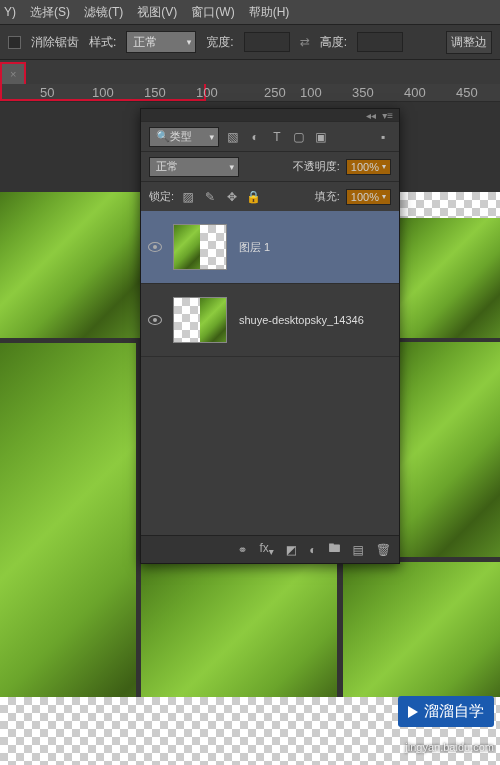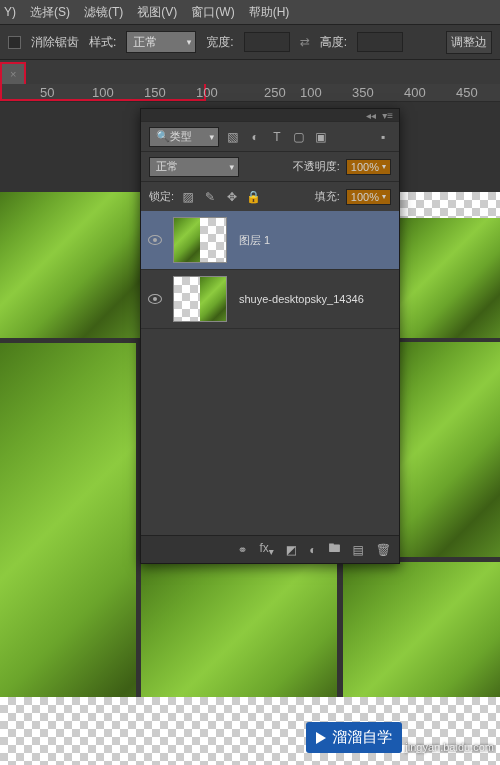--- a/index.html
+++ b/index.html
@@ -41,34 +41,34 @@
 .panel-topbar { height: 12px; background: #2e2e2e; display: flex; justify-content: flex-end; align-items: center; padding-right: 6px; gap: 6px; color: #888; font-size: 10px; }
 .panel-tabs { height: 24px; background: #343434; display: flex; align-items: center; padding-left: 6px; }
 .panel-tab { padding: 4px 10px; color: #ddd; font-size: 12px; background: #3c3c3c; }
 .panel-row { height: 30px; display: flex; align-items: center; padding: 0 8px; gap: 6px; color: #ccc; font-size: 11px; border-top: 1px solid #2a2a2a; }
 .panel-row .dropdown { min-width: 70px; height: 20px; }
 .small-icon { width: 16px; height: 16px; display: inline-flex; align-items: center; justify-content: center; color: #aaa; font-size: 12px; }
 .pct-box { background: #a16207; border: 1px solid #222; padding: 1px 4px; display: flex; align-items: center; gap: 3px; }
 .pct-box::after { content: "▾"; font-size: 8px; }
 
 .layers-list { flex: 1; background: #3c3c3c; overflow: hidden; }
-.layer-row { display: flex; align-items: center; height: 59px; border-bottom: 1px solid #2e2e2e; }
+.layer-row { display: flex; align-items: center; height: 73px; border-bottom: 1px solid #2e2e2e; }
 .layer-row.sel { background: #5a6b8a; }
 .eye-col { width: 28px; display: flex; justify-content: center; }
 .eye { width: 14px; height: 10px; border: 1px solid #aaa; border-radius: 60% 60% 60% 60%; position: relative; }
 .eye::after { content: ""; width: 4px; height: 4px; background: #aaa; border-radius: 50%; position: absolute; left: 4px; top: 2px; }
 .thumb { width: 54px; height: 46px; border: 1px solid #888; margin: 0 4px; background: #fff; position: relative; overflow: hidden; }
 .thumb .half { position: absolute; top: 0; height: 100%; }
 .thumb .halfL { left: 0; width: 50%; }
 .thumb .halfR { right: 0; width: 50%; }
 .layer-name { color: #ddd; font-size: 11px; margin-left: 8px; }
 
 .panel-footer { height: 28px; background: #343434; border-top: 1px solid #222; display: flex; align-items: center; justify-content: flex-end; padding: 0 8px; gap: 12px; color: #aaa; font-size: 12px; }
 
-.watermark { position: absolute; right: 6px; bottom: 12px; display: flex; align-items: flex-end; gap: 3px; }
+.watermark { position: absolute; right: 6px; bottom: 12px; display: flex; flex-direction: column; align-items: flex-end; gap: 3px; }
 .wm-badge { background: #1a5aaf; color: #fff; padding: 6px 10px; font-size: 15px; display: flex; align-items: center; gap: 6px; border-radius: 3px; }
 .wm-badge .tri { width: 0; height: 0; border-left: 10px solid #fff; border-top: 6px solid transparent; border-bottom: 6px solid transparent; }
 .wm-url { color: #eee; font-size: 11px; text-shadow: 0 0 3px #000; margin-top: 11px; }
 
 .swap-icon { color: #888; }
 </style>
 </head>
 <body>
 
 <div class="menubar">

